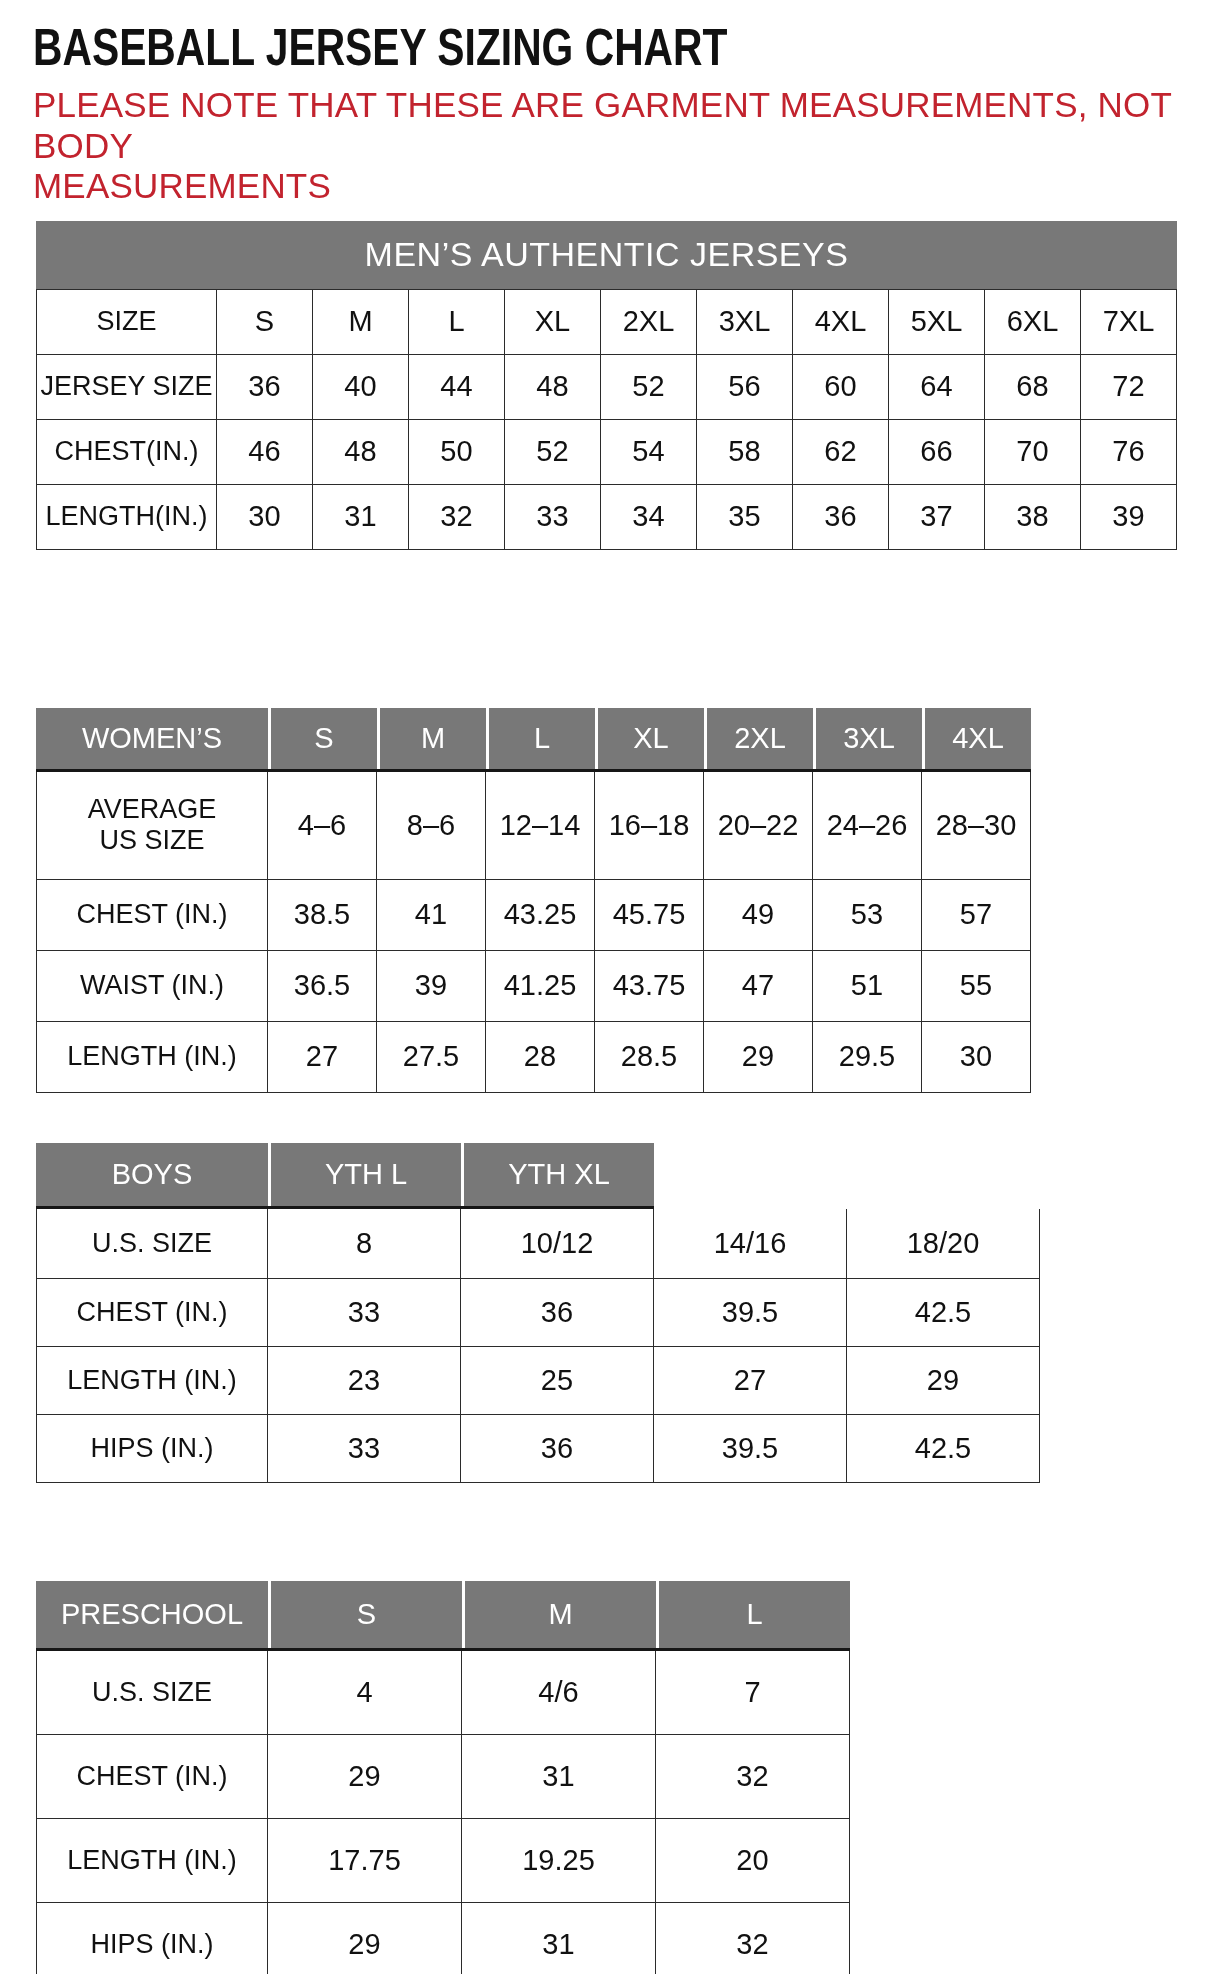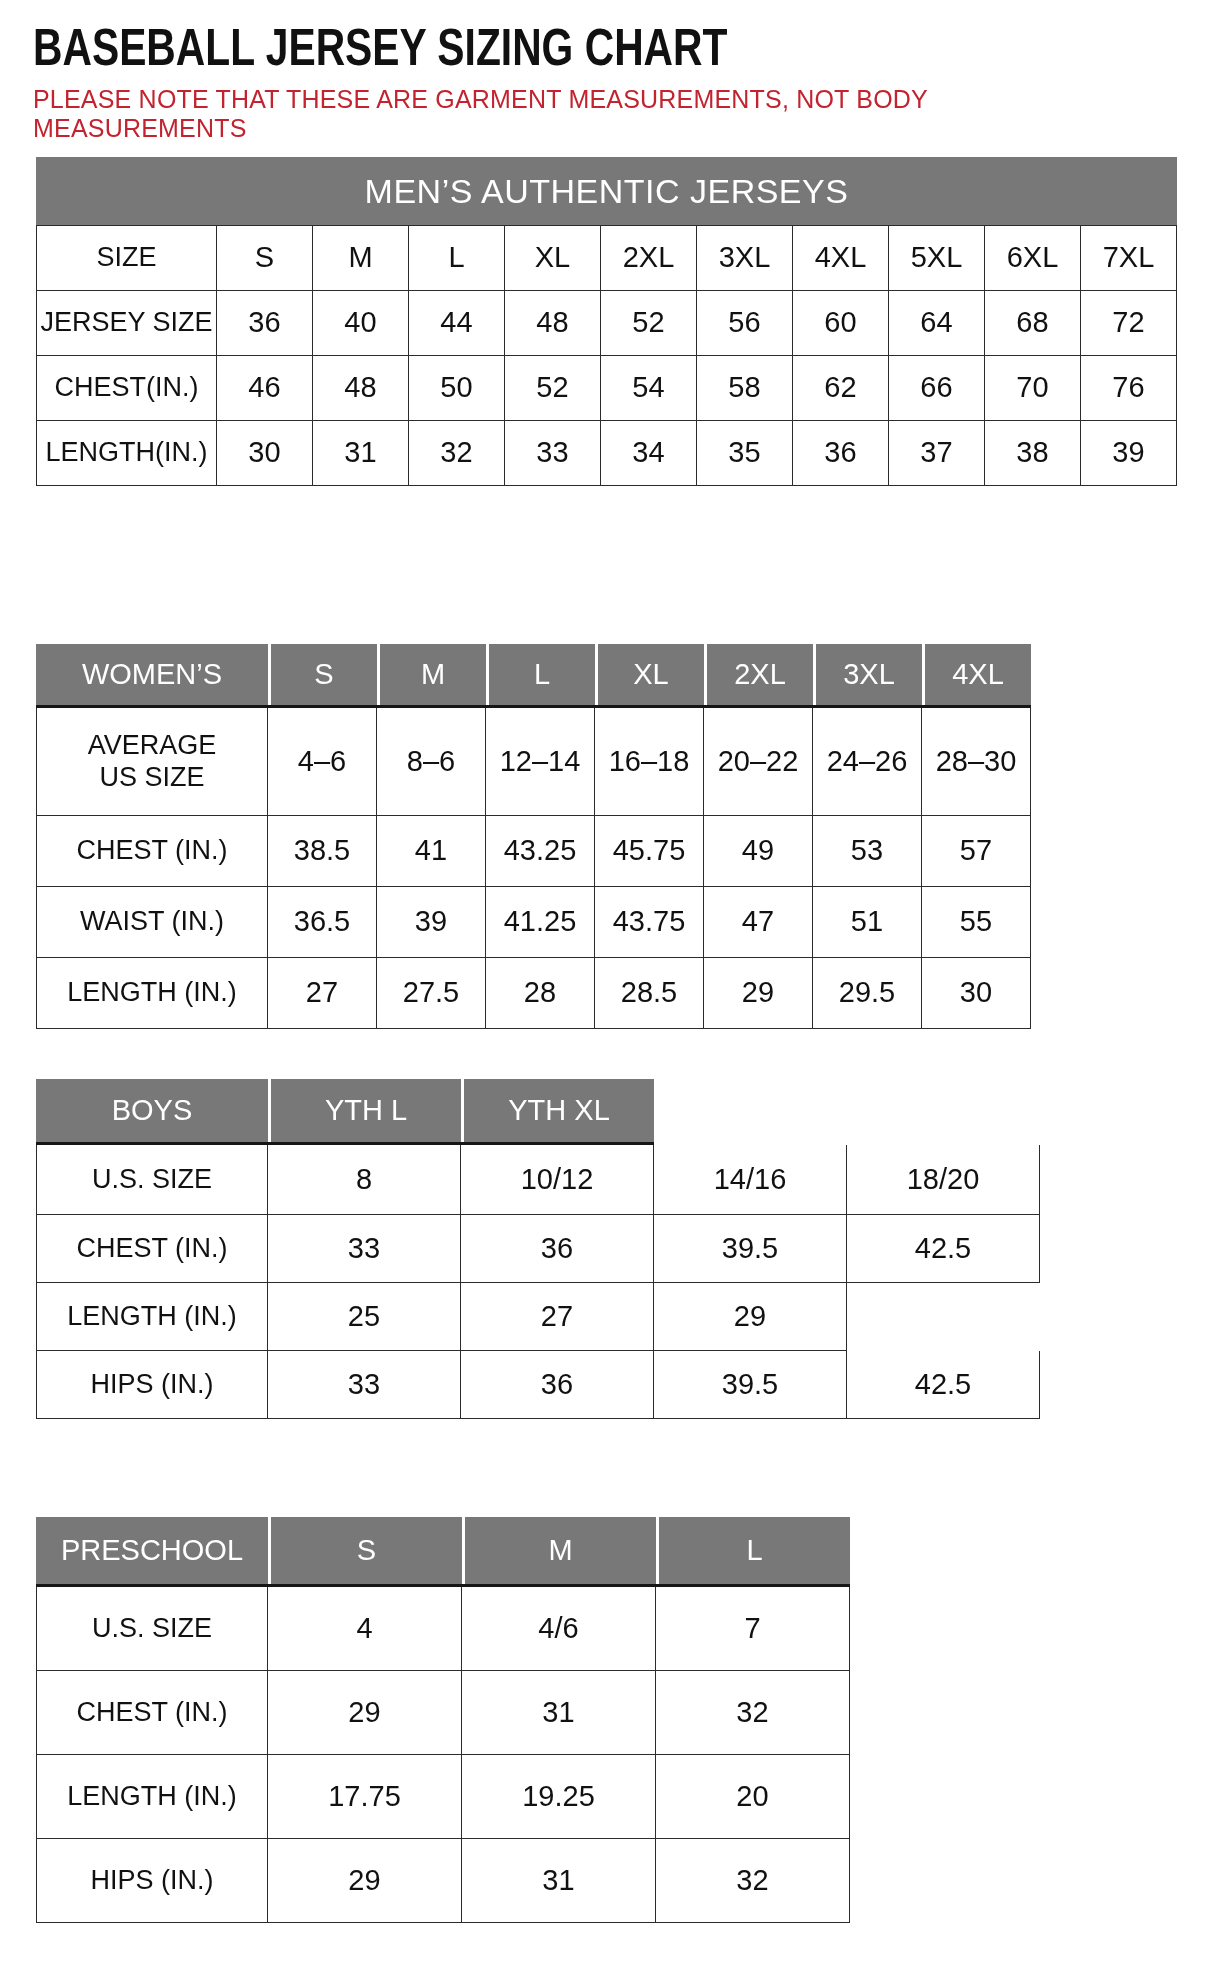--- a/index.html
+++ b/index.html
@@ -9,21 +9,21 @@
     width:1220px; height:1974px; overflow:hidden;
     font-family:"Liberation Sans","DejaVu Sans",sans-serif; color:#111;
   }
   .page { padding:0 30px 0 33px; }
   .title {
     padding-top:22px; font-size:51px; line-height:1.0; font-weight:800;
     letter-spacing:0px; white-space:nowrap;
     transform:scaleX(0.80); transform-origin:left top;
   }
   .note {
-    margin-top:12px; color:var(--red); font-size:25px; line-height:1.16;
+    margin-top:12px; color:var(--red); font-size:35px; line-height:1.16;
     white-space:pre-line; letter-spacing:0.2px;
   }
   .tbl { width:-moz-fit-content; width:fit-content; margin-left:3px; }
   .tbl.mens { margin-top:14px; }
   .tbl.womens { margin-top:158px; }
   .tbl.boys { margin-top:50px; }
   .tbl.preschool { margin-top:98px; }
   .banner {
     background:var(--gray); color:#fff; height:68px; width:100%;
     display:flex; align-items:center; justify-content:center;
@@ -186,20 +186,21 @@
         </div>
         <div class="trow" style="height: 68px;">
           <div class="cell label" style="width: 231px;">CHEST (IN.)</div>
           <div class="cell" style="width: 193px;">33</div>
           <div class="cell" style="width: 193px;">36</div>
           <div class="cell" style="width: 193px;">39.5</div>
           <div class="cell" style="width: 193px;">42.5</div>
         </div>
         <div class="trow" style="height: 68px;">
           <div class="cell label" style="width: 231px;">LENGTH (IN.)</div>
+          <div class="cell" style="width: 193px;">23</div>
           <div class="cell" style="width: 193px;">25</div>
           <div class="cell" style="width: 193px;">27</div>
           <div class="cell" style="width: 193px;">29</div>
         </div>
         <div class="trow" style="height: 68px;">
           <div class="cell label" style="width: 231px;">HIPS (IN.)</div>
           <div class="cell" style="width: 193px;">33</div>
           <div class="cell" style="width: 193px;">36</div>
           <div class="cell" style="width: 193px;">39.5</div>
           <div class="cell" style="width: 193px;">42.5</div>

